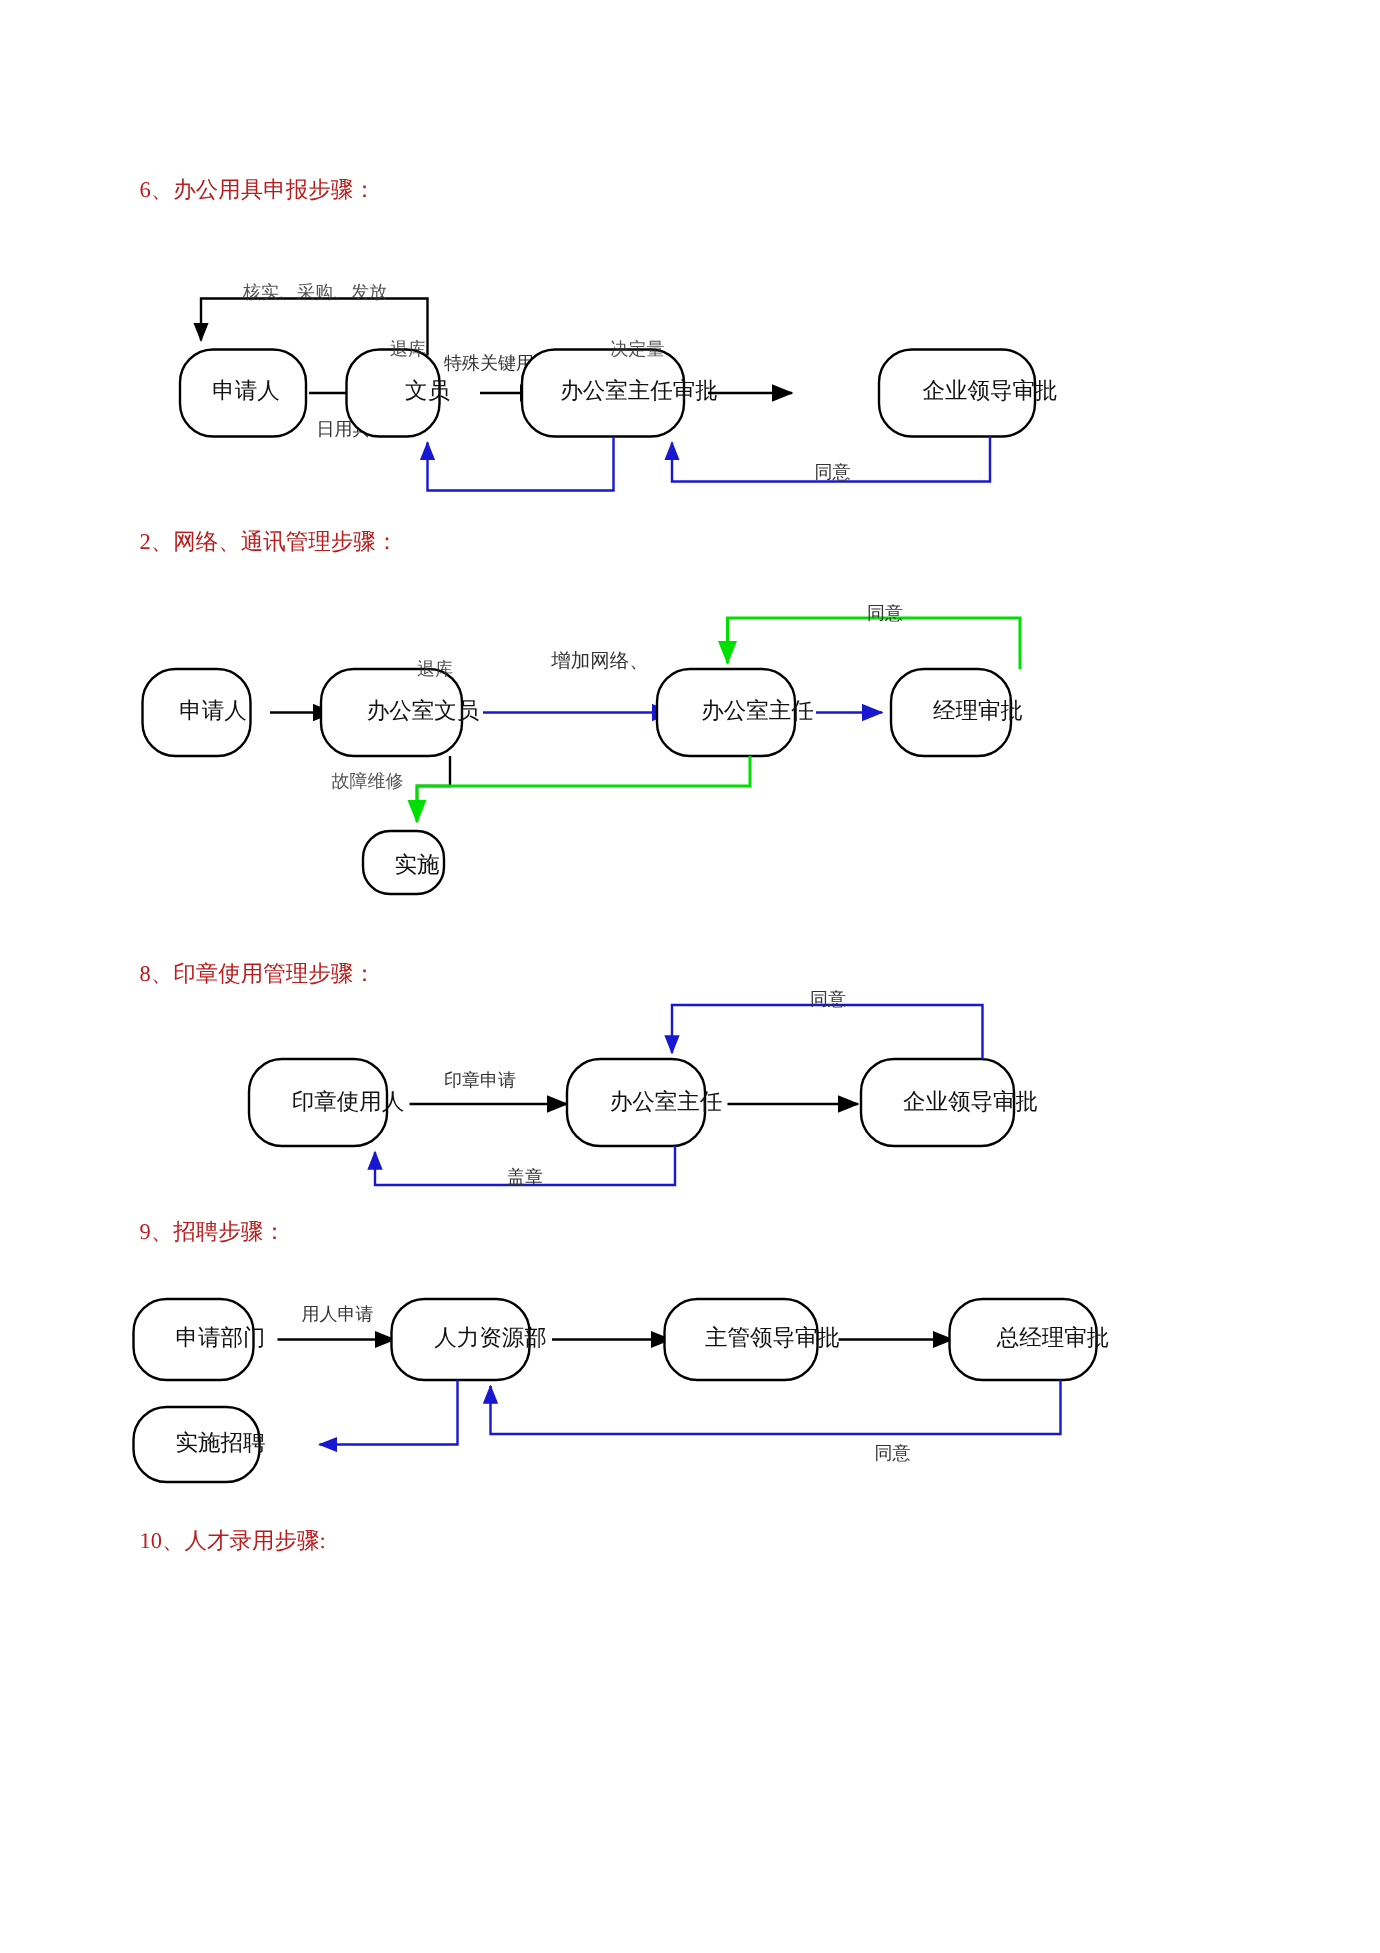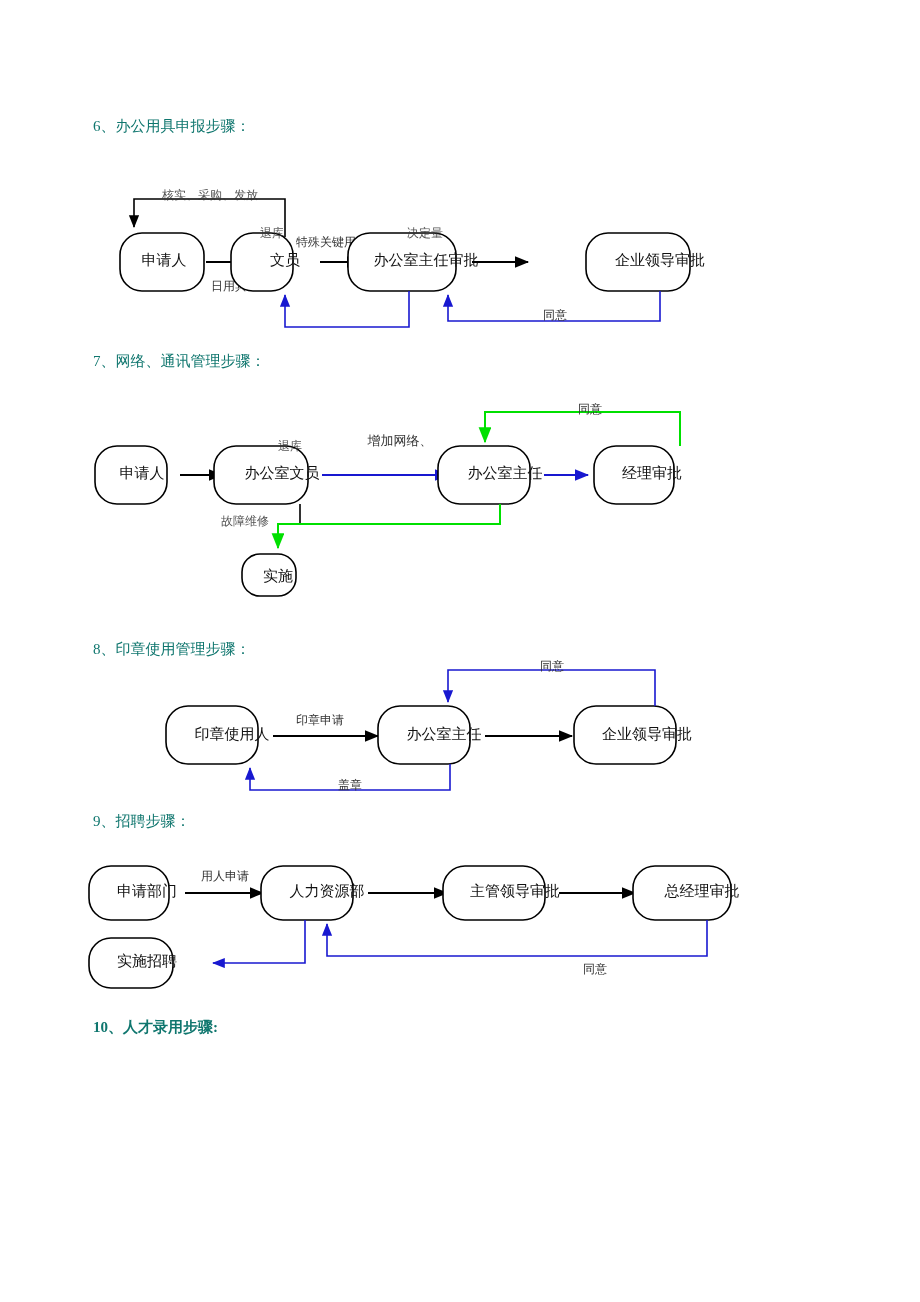--- a/index.html
+++ b/index.html
@@ -22,21 +22,21 @@
     color:#e3e3e3;
     white-space:nowrap;
     user-select:none;
     z-index:1;
   }
 
   .heading{
     position:absolute;
     font-family:"Liberation Serif","DejaVu Serif",serif;
     font-size:15px;
-    color:#0f766e;
+    color:#b91c1c;
     white-space:nowrap;
     z-index:3;
   }
 
   .figure{position:absolute;z-index:2;}
   .figure svg{display:block;overflow:visible;}
 
   .nodeLabel{
     font-family:"Liberation Serif","DejaVu Serif",serif;
     fill:#111;
@@ -96,21 +96,21 @@
       <path class="boxShape" d="M-74,48 h60 a22,22 0 0 1 22,22 v14 a22,22 0 0 1 -22,22 h-60 a22,22 0 0 1 -22,-22 v-14 a22,22 0 0 1 22,-22 z" transform="translate(562,0)"></path>
       <text class="nodeLabel" x="540" y="77" style="font-size:15px;">企业领导审批</text>
 
       <path d="M289,106 L289,142 L165,142 L165,110" fill="none" stroke="#1818d0" stroke-width="1.6" marker-end="url(#ah-b)"></path>
 
       <path d="M540,106 L540,136 L328,136 L328,110" fill="none" stroke="#1818d0" stroke-width="1.6" marker-end="url(#ah-b)"></path>
       <text class="edgeLabel" x="435" y="131" style="font-size:12px;">同意</text>
     </svg>
   </div>
 
-  <div class="heading" style="left:93px;top:352px;">7、网络、通讯管理步骤：</div>
+  <div class="heading" style="left:93px;top:352px;">2、网络、通讯管理步骤：</div>
 
   <div class="figure" style="left:100px;top:398px;">
     <svg width="660" height="195" viewBox="0 0 660 195">
       <defs>
         <marker id="ah2-k" markerWidth="9" markerHeight="9" refX="7.4" refY="3.2" orient="auto" markerUnits="strokeWidth">
           <path d="M0,0 L8,3.2 L0,6.4 z" fill="#000000"></path>
         </marker>
         <marker id="ah2-b" markerWidth="9" markerHeight="9" refX="7.4" refY="3.2" orient="auto" markerUnits="strokeWidth">
           <path d="M0,0 L8,3.2 L0,6.4 z" fill="#1818d0"></path>
         </marker>
@@ -222,15 +222,15 @@
       <path d="M612,62 L612,98 L232,98 L232,66" fill="none" stroke="#1818d0" stroke-width="1.6" marker-end="url(#ah4-b)"></path>
       <text class="edgeLabel" x="500" y="112" style="font-size:12px;">同意</text>
 
       <path d="M210,62 L210,105 L118,105" fill="none" stroke="#1818d0" stroke-width="1.6" marker-end="url(#ah4-b)"></path>
 
       <path class="boxShape" d="M-54,80 h40 a22,22 0 0 1 22,22 v6 a22,22 0 0 1 -22,22 h-40 a22,22 0 0 1 -22,-22 v-6 a22,22 0 0 1 22,-22 z" transform="translate(70,0)"></path>
       <text class="nodeLabel" x="52" y="105" style="font-size:15px;">实施招聘</text>
     </svg>
   </div>
 
-  <div class="heading" style="left:93px;top:1018px;font-weight:bold;">10、人才录用步骤:</div>
+  <div class="heading" style="left:93px;top:1018px;">10、人才录用步骤:</div>
 
 </div>
 
 </body></html>

